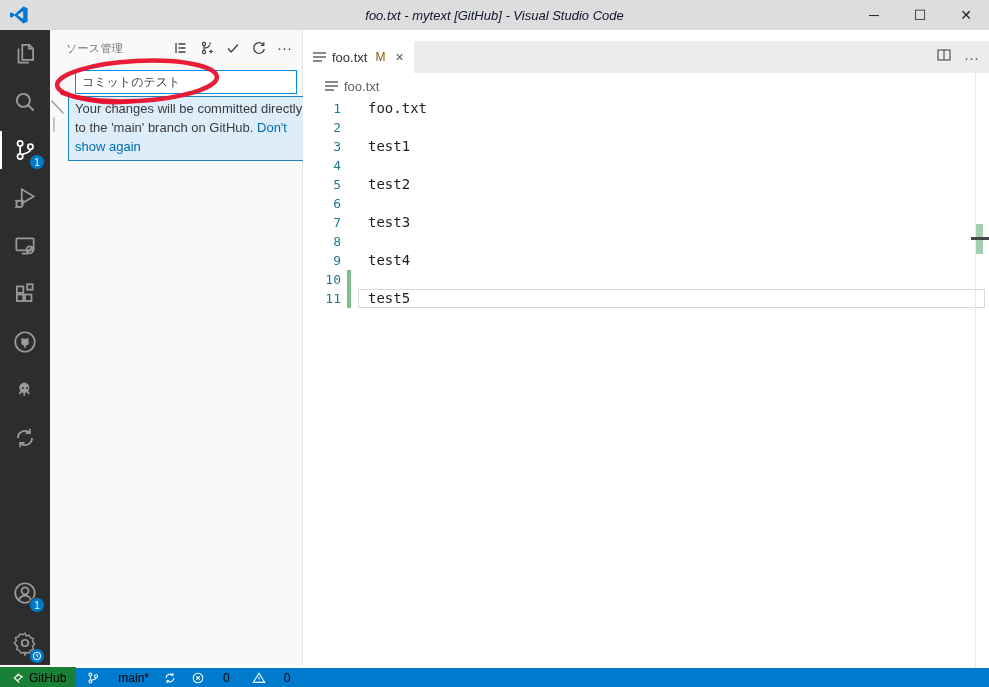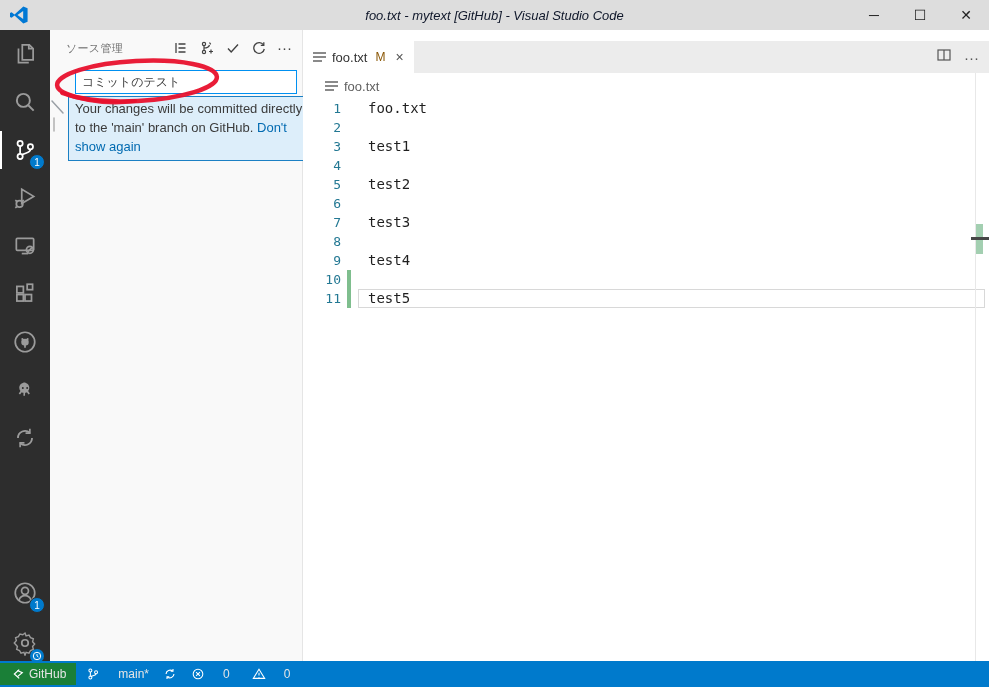--- a/index.html
+++ b/index.html
@@ -54,21 +54,21 @@
   .code-line { display:flex; height:19px; line-height:19px; font-size:14px; }
   .ln { width:38px; text-align:right; color:#237893; font-size:13px; flex:0 0 auto; }
   .lt { margin-left:27px; color:#1f1f1f; white-space:pre; }
   .diff-added-bar { position:absolute; left:44px; top:171px; width:4px; height:38px; background:#7fbe8e; }
   .current-line-box { position:absolute; left:55px; top:190px; width:627px; height:19px; border:1px solid #d8d8d8; pointer-events:none; }
   .overview-ruler { position:absolute; left:672px; top:32px; bottom:0; width:1px; background:#e8e8e8; }
   .ruler-added { position:absolute; left:673px; top:183px; width:7px; height:30px; background:#a3cfb1; }
   .ruler-cursor { position:absolute; left:668px; top:196px; width:18px; height:3px; background:#464646; }
 
   
-  .statusbar { position:absolute; bottom:0; left:0; width:989px; height:26px; background:#007acc; color:#e5e5e5; display:flex; align-items:center; font-size:12px; }
+  .statusbar { position:absolute; bottom:0; left:0; width:989px; height:19px; background:#007acc; color:#000000; display:flex; align-items:center; font-size:12px; }
   .sb-remote { height:22px; background:#1a7f37; display:flex; align-items:center; gap:5px; padding:0 10px; }
   .sb-left { display:flex; align-items:center; gap:14px; margin-left:10px; }
   .sb-right { position:absolute; right:8px; display:flex; align-items:center; gap:16px; }
   .sb-item { display:flex; align-items:center; gap:18px; white-space:nowrap; }
   .statusbar svg { width:14px; height:14px; display:block; }
 
   
   .annotation { position:absolute; top:0; left:0; width:989px; height:687px; pointer-events:none; z-index:60; }
 </style>
 </head>

